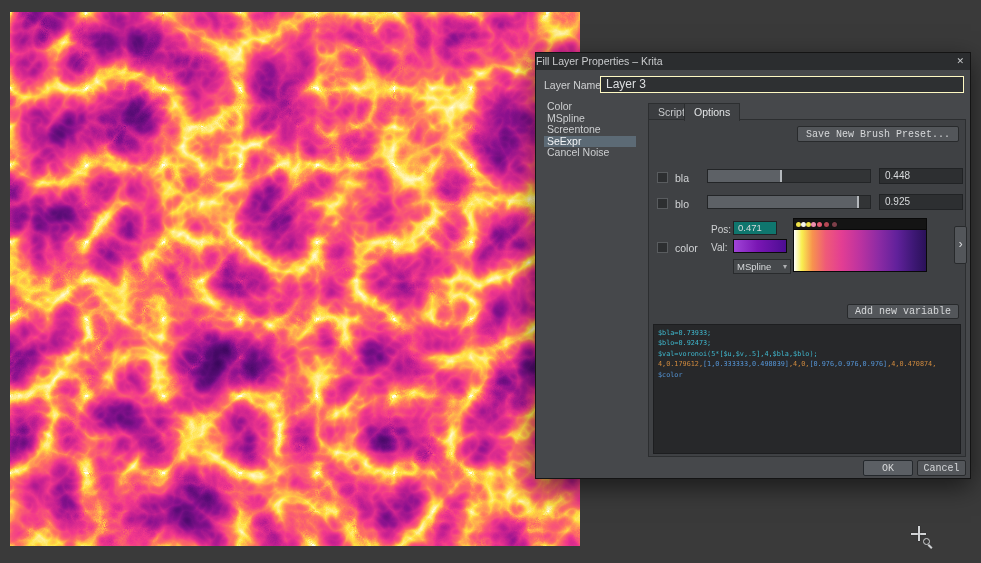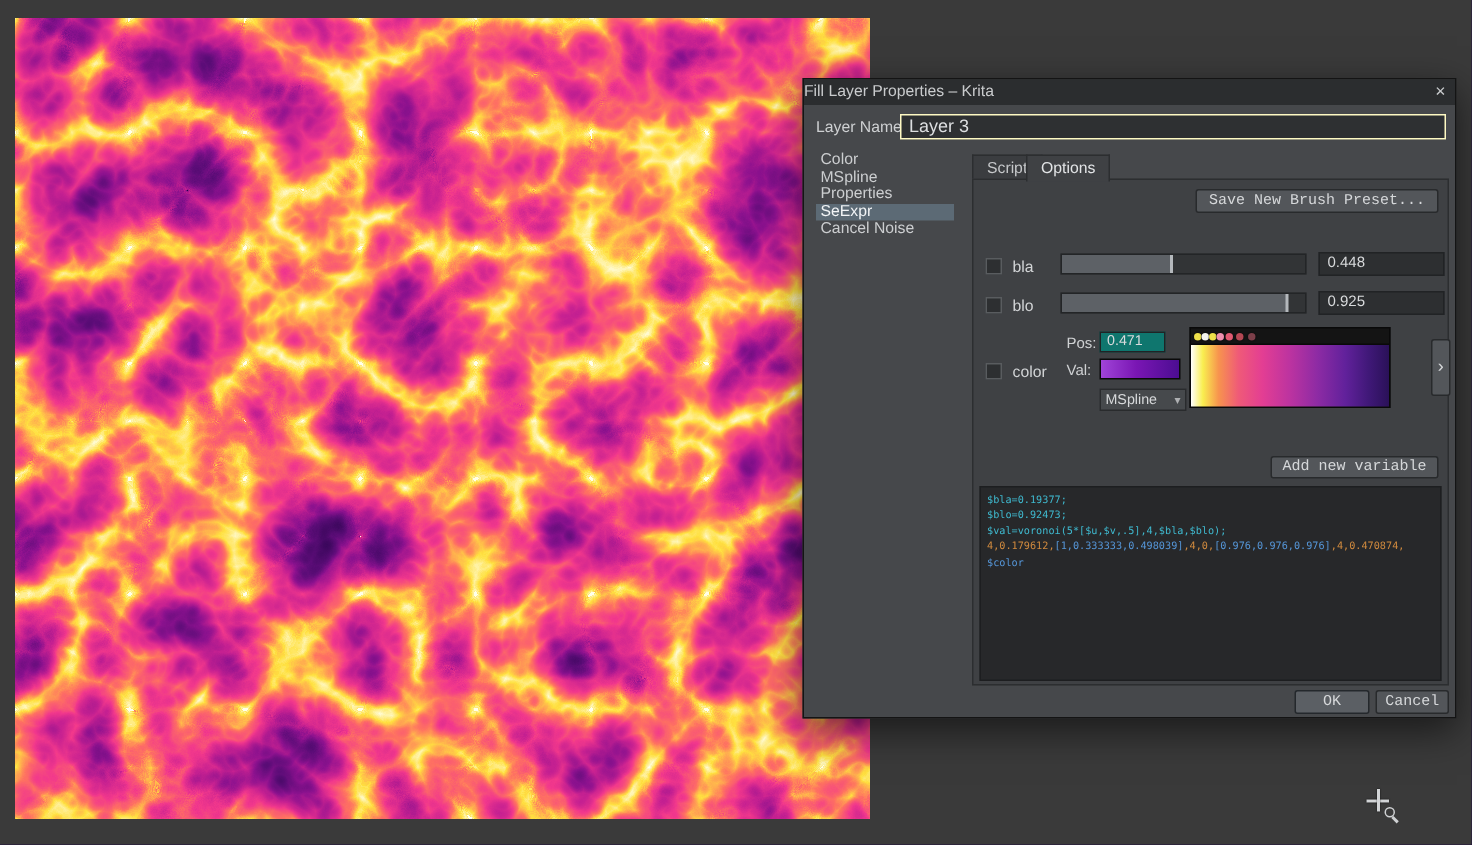--- a/index.html
+++ b/index.html
@@ -107,21 +107,21 @@
   </div>
 
   <span class="lbl-layer">Layer Name:</span>
   <div class="input-layer">
     <span>Layer 3</span>
   </div>
 
   <div class="gen-list">
       <div class="gen-item">Color</div>
       <div class="gen-item">MSpline</div>
-      <div class="gen-item">Properties</div>
+      <div class="gen-item">Screentone</div>
       <div class="gen-item selected">SeExpr</div>
       <div class="gen-item">Cancel Noise</div>
     </div>
 
   <div class="tab tab-script">Script</div>
   <div class="tab tab-options">Options</div>
 
   <div class="panel">
     <button class="btn save-preset">Save New Brush Preset...</button>
 
@@ -163,21 +163,21 @@
           <span class="stop-dot" style="left: 24%; background: rgb(180, 72, 84);"></span>
           <span class="stop-dot" style="left: 30%; background: rgb(124, 63, 73);"></span>
         </div>
       <div class="grad-strip" style="background: linear-gradient(90deg, rgb(255, 255, 255) 0%, rgb(249, 238, 79) 6%, rgb(247, 147, 78) 14%, rgb(239, 90, 120) 24%, rgb(227, 62, 147) 36%, rgb(188, 51, 160) 50%, rgb(141, 43, 164) 64%, rgb(97, 33, 155) 78%, rgb(63, 24, 119) 90%, rgb(42, 17, 88) 100%);"></div>
     </div>
     <button class="btn expand-btn">›</button>
 
     <button class="btn add-variable">Add new variable</button>
 
     <div class="script-box">
-        <div class="code-line"><span class="tok-teal">$bla=0.19377;</span></div>
+        <div class="code-line"><span class="tok-teal">$bla=0.73933;</span></div>
         <div class="code-line"><span class="tok-teal">$blo=0.92473;</span></div>
         <div class="code-line"><span class="tok-teal">$val=voronoi(5*[$u,$v,.5],4,$bla,$blo);</span></div>
         <div class="code-line"><span class="tok-orange">4,0.179612,</span><span class="tok-blue">[1,0.333333,0.498039]</span><span class="tok-orange">,4,0,</span><span class="tok-blue">[0.976,0.976,0.976]</span><span class="tok-orange">,4,0.470874,</span></div>
         <div class="code-line"><span class="tok-blue">$color</span></div>
       </div>
   </div>
 
   <button class="btn ok-btn">OK</button>
   <button class="btn cancel-btn">Cancel</button>
 </div>

